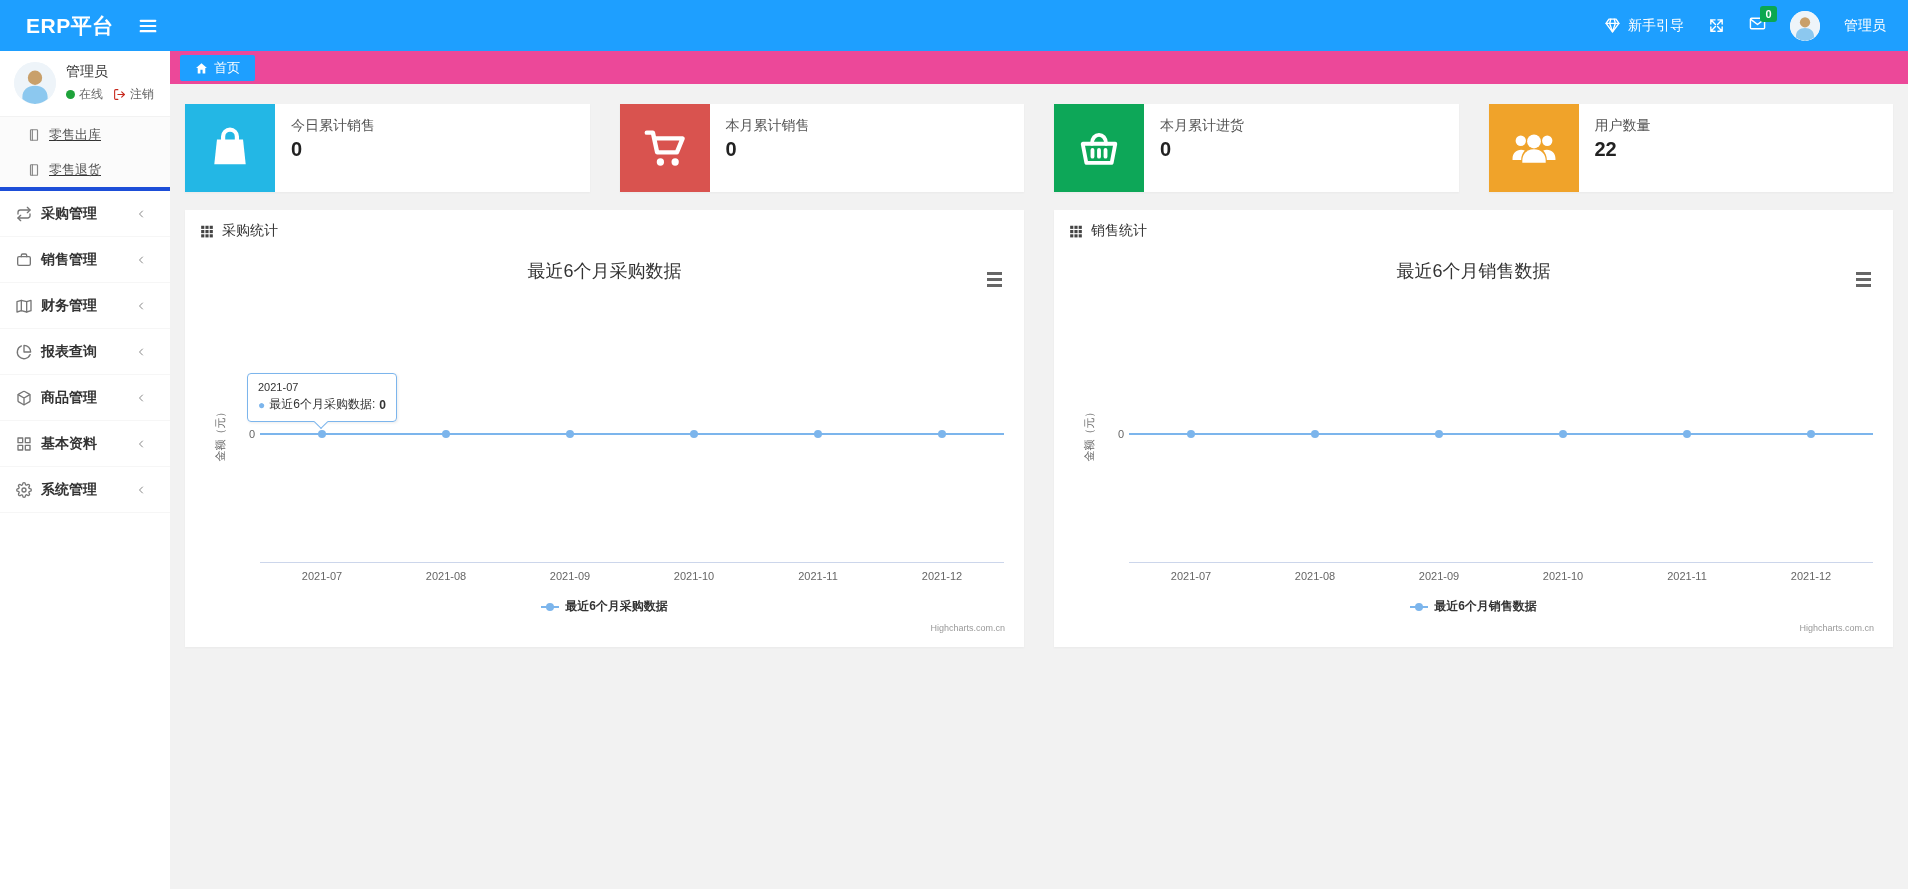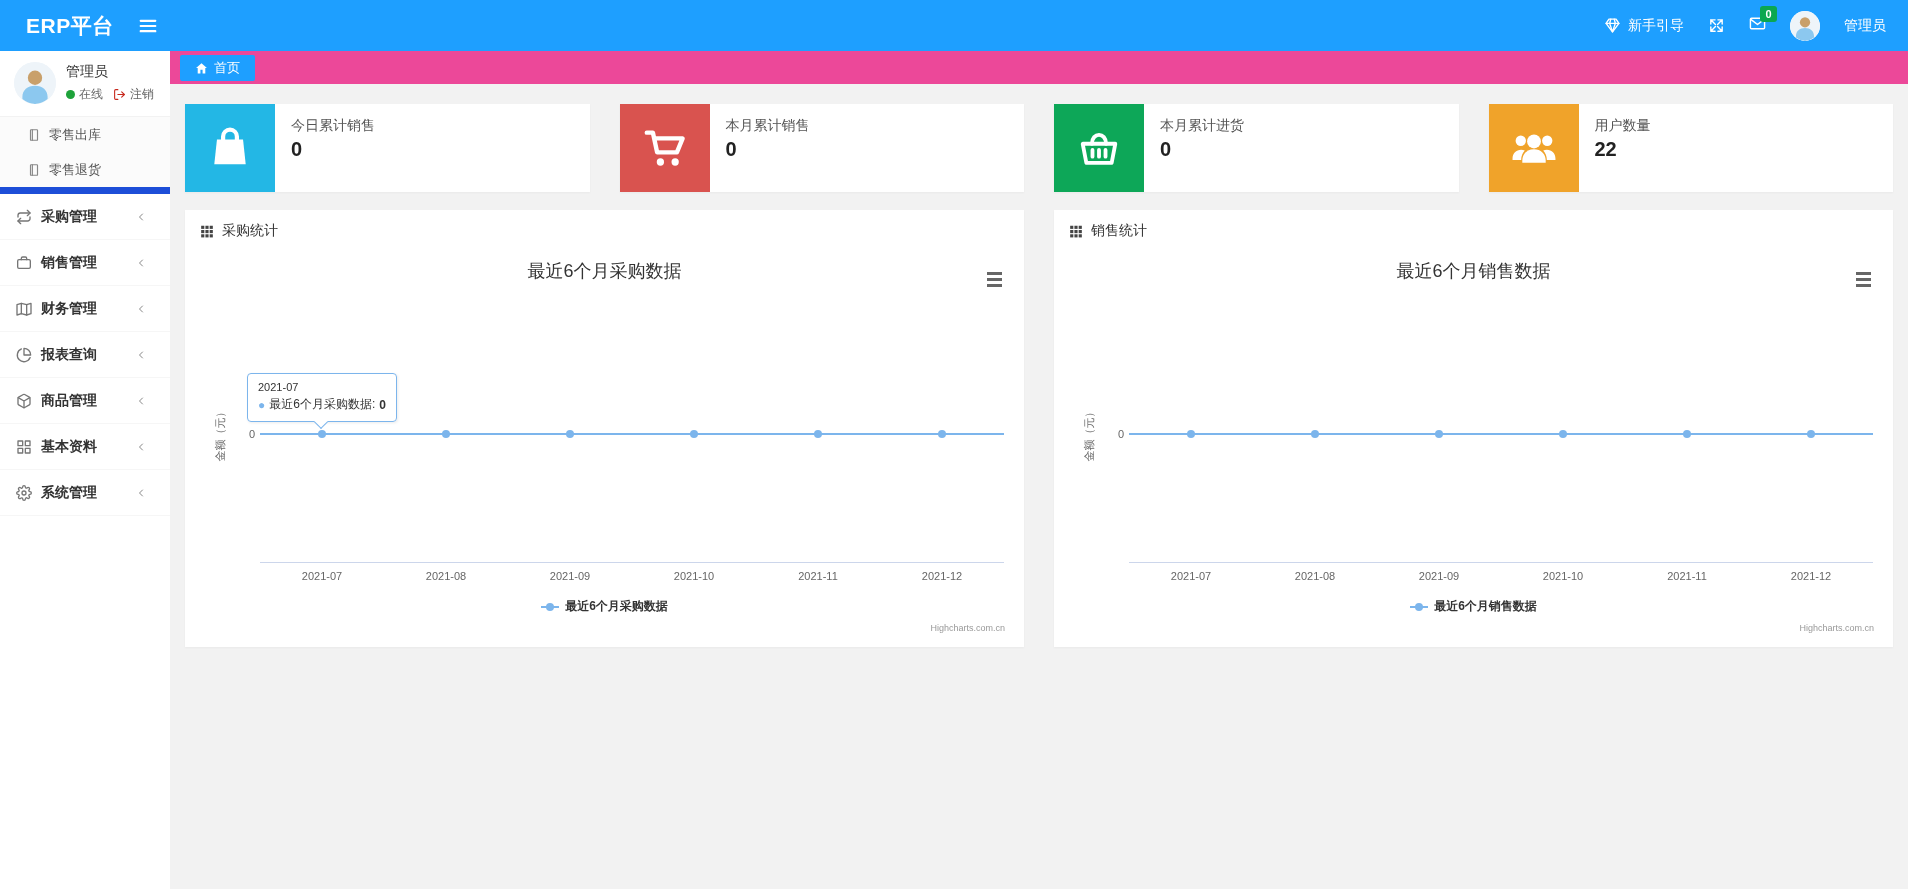--- a/index.html
+++ b/index.html
@@ -24,21 +24,21 @@
   .user-block { display:flex; align-items:center; gap:10px; padding:11px 12px 12px 14px; border-bottom:1px solid #f2f2f2; }
   .user-avatar { width:42px; height:42px; border-radius:50%; overflow:hidden; background:#eef4f9; }
   .user-name { font-size:14px; color:#333; margin-bottom:5px; }
   .user-status { display:flex; align-items:center; gap:4px; font-size:12px; color:#666; }
   .dot { width:9px; height:9px; border-radius:50%; background:#1ea23a; display:inline-block; }
   .logout-ic { width:13px; height:13px; color:#c7281c; margin-left:6px; }
   .logout-lb { cursor:pointer; }
   .menu-item { display:flex; align-items:center; height:46px; padding:0 14px 0 16px; font-size:14px; font-weight:600; color:#333; cursor:pointer; border-bottom:1px solid #f6f6f6; }
   .menu-item .icon { width:16px; height:16px; color:#767676; margin-right:9px; }
   .menu-item .chev { width:12px; height:12px; color:#888; margin-left:auto; }
-  .submenu { background:#fbfbfb; border-bottom:7px solid #1d4ed8; }
+  .submenu { background:#fbfbfb; border-bottom:4px solid #1d4ed8;text-decoration:underline; }
   .submenu-item { display:flex; align-items:center; height:35px; padding-left:27px; font-size:13px; color:#555; cursor:pointer; }
   .submenu-item .icon { width:14px; height:14px; color:#888; margin-right:8px; }
 
   
   .main { position:absolute; top:51px; left:170px; right:0; bottom:0; background:#f2f2f2; }
   .tabbar { height:33px; padding:4px 0 0 10px; background:#ec4899; }
   .tab { display:inline-flex; align-items:center; gap:6px; height:26px; padding:0 15px; background:#1E9FFF; color:#fff; font-size:13px; border-radius:2px; cursor:pointer; }
   .tab .icon { width:13px; height:13px; color:#fff; }
   .content { padding:15px 15px 0 15px; border-bottom:1px solid #e9e9e9; height:826px; }
 

